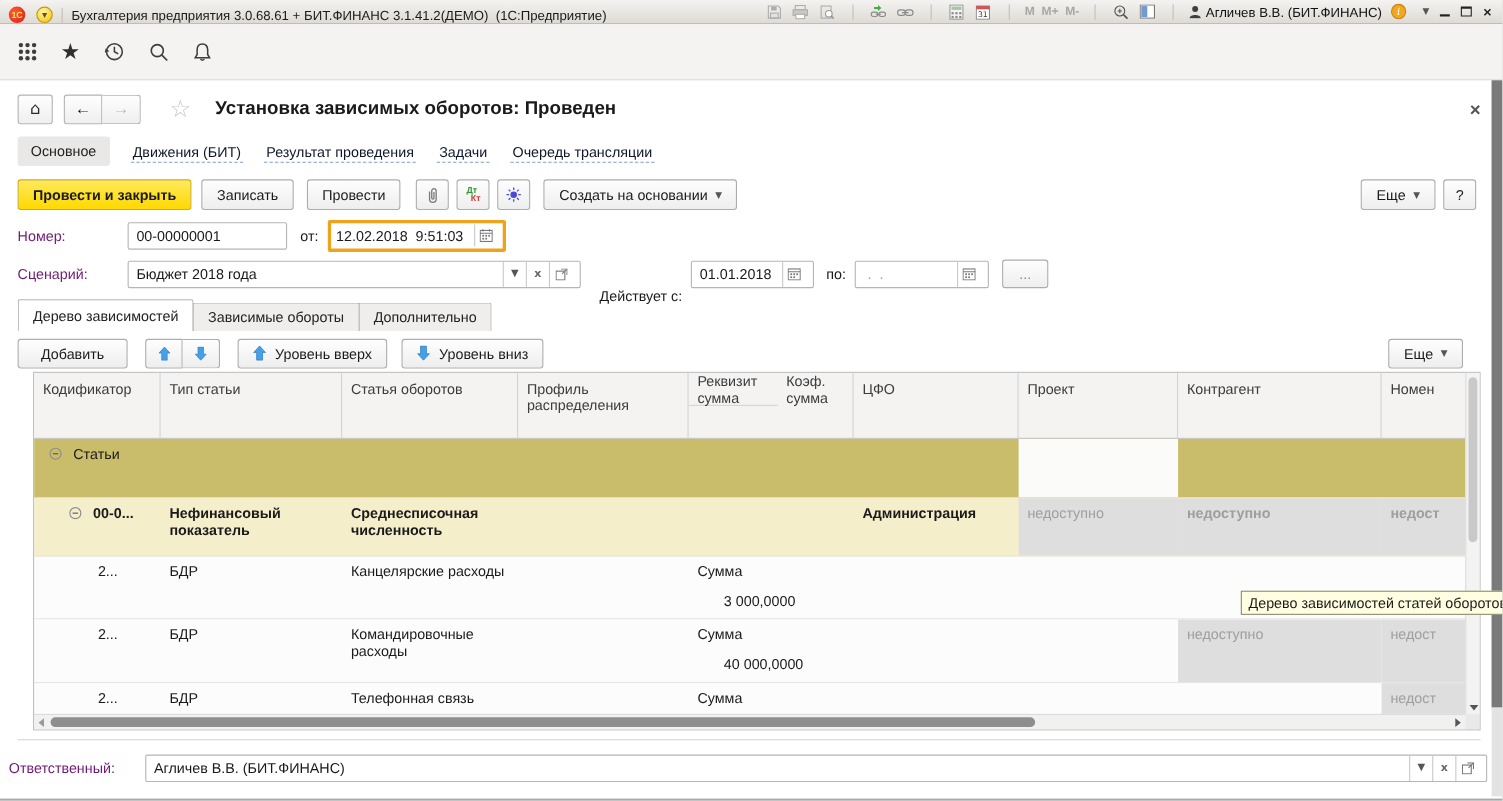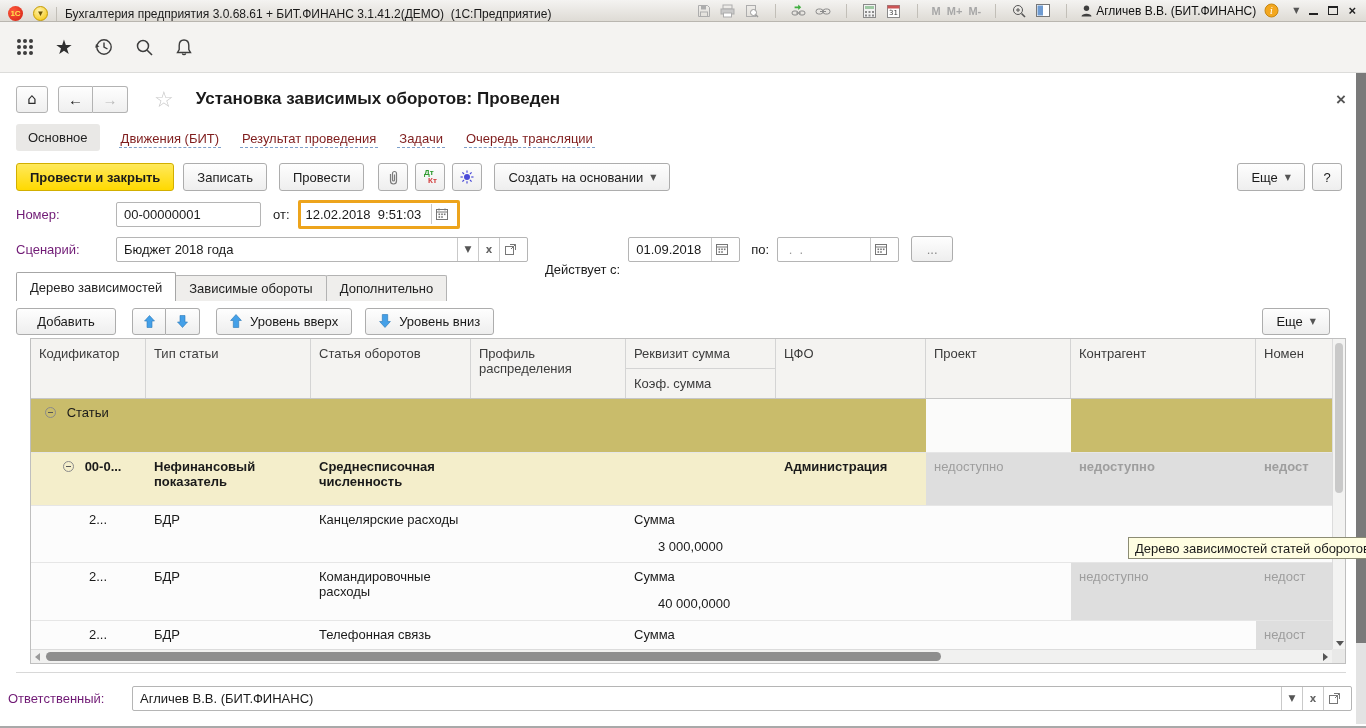--- a/index.html
+++ b/index.html
@@ -39,21 +39,21 @@
   .navgrp{display:flex;margin-left:10px;}
   .navgrp .nbtn{width:35px;height:27px;display:flex;align-items:center;justify-content:center;
     background:linear-gradient(#fefefe,#efefef);border:1px solid #b3b3b3;font-size:15px;}
   .navgrp .nbtn:first-child{border-radius:3px 0 0 3px;}
   .navgrp .nbtn:last-child{border-radius:0 3px 3px 0;border-left:none;color:#b9b9b9;}
   .fav-star{font-family:"DejaVu Sans",sans-serif;font-size:22px;color:#c8c8c8;margin-left:26px;}
   .ptitle{font-size:17px;font-weight:bold;margin-left:22px;}
   .page-close{margin-left:auto;color:#555;font-size:17px;font-weight:bold;line-height:17px;}
   
   .navtabs{position:absolute;top:122px;left:16px;height:30px;display:flex;align-items:center;gap:19px;}
-  .navtab{color:#7f1d1d;border-bottom:1px dashed #7d9fca;padding:4px 2px 1px;line-height:15px;}
+  .navtab{color:#0f172a;border-bottom:1px dashed #7d9fca;padding:4px 2px 1px;line-height:15px;}
   .navtab.active{color:#222;background:#e9e8e6;border:none;border-radius:3px;padding:6px 12px;}
   
   .cmdbar{position:absolute;top:162px;left:16px;right:24px;height:30px;display:flex;align-items:center;}
   .btn{height:28px;padding:0 13px;background:linear-gradient(#fefefe,#eeeeee);border:1px solid #adadad;
     border-radius:3px;display:inline-flex;align-items:center;justify-content:center;font-size:13px;color:#1a1a1a;}
   .btn.primary{background:linear-gradient(#ffe95c,#ffd900);border-color:#d2af00;font-weight:bold;}
   .btn.icon{width:30px;padding:0;}
   .caret{font-size:8px;color:#555;margin-left:7px;font-family:"DejaVu Sans",sans-serif;}
   .dtkt{font-size:8px;line-height:8px;font-weight:bold;text-align:left;}
   .dtkt .dt{color:#2f9a2f;} .dtkt .kt{color:#d23b3b;margin-left:4px;}
@@ -79,21 +79,21 @@
   .tbar .btn{height:27px;}
   .grp{display:flex;}
   .grp .btn{border-radius:0;width:34px;padding:0;}
   .grp .btn:first-child{border-radius:3px 0 0 3px;}
   .grp .btn:last-child{border-radius:0 3px 3px 0;border-left:none;}
   
   .tbl{position:absolute;top:338px;left:30px;width:1316px;height:326px;border:1px solid #bfbfbf;background:#fcfcfc;}
   .tbl-inner{position:absolute;left:0;top:0;right:13px;bottom:14px;overflow:hidden;}
   .thead{display:flex;height:60px;background:#f4f3f1;border-bottom:1px solid #c6c6c6;color:#3c3c3c;}
   .th{padding:7px 8px 0;border-right:1px solid #d4d4d4;overflow:hidden;}
-  .th.stack{padding:0;display:flex;flex-direction:column;}
+  .th.stack{padding:0;display:flex;flex-direction:row;}
   .th.stack div{height:30px;display:flex;align-items:center;padding:0 8px;}
   .th.stack div:first-child{border-bottom:1px solid #d4d4d4;}
   .c1{width:115px;flex:none;} .c2{width:165px;flex:none;} .c3{width:160px;flex:none;}
   .c4{width:155px;flex:none;} .c5{width:150px;flex:none;} .c6{width:150px;flex:none;}
   .c7{width:145px;flex:none;} .c8{width:185px;flex:none;} .c9{flex:1;min-width:0;}
   .tr{display:flex;border-bottom:1px solid #e6e6e6;overflow:hidden;}
   .td{padding:6px 8px 0;overflow:hidden;}
   .tr.grp1{background:#c9bc6b;font-weight:normal;}
   .tr.grp2{background:#f4eecb;font-weight:bold;}
   .cell-white{background:#fbfbfa;height:100%;}
@@ -371,21 +371,21 @@
       <span class="cb-btn">▼</span>
       <span class="cb-btn cb-x">x</span>
       <span class="cb-btn"><svg width="11" height="11" viewBox="0 0 11 11">
             <rect x="0.5" y="2.5" width="8" height="8" fill="none" stroke="#777"></rect>
             <path d="M5 0.5 L10.5 0.5 L10.5 6" fill="none" stroke="#777"></path>
             <line x1="10.5" y1="0.5" x2="6" y2="5" stroke="#777"></line>
           </svg></span>
     </span>
     <span style="margin-left:17px;margin-right:8px;margin-top:40px;">Действует с:</span>
     <span class="inp" style="width:112px;">
-      <span class="grow">01.09.2018</span>
+      <span class="grow">01.01.2018</span>
       <span class="cb-btn"><svg width="12" height="12" viewBox="0 0 12 12">
             <rect x="0.5" y="1.5" width="11" height="10" fill="none" stroke="#777"></rect>
             <line x1="0.5" y1="4" x2="11.5" y2="4" stroke="#777"></line>
             <g fill="#777">
               <rect x="2.5" y="5.5" width="1.6" height="1.6"></rect>
               <rect x="5.2" y="5.5" width="1.6" height="1.6"></rect>
               <rect x="7.9" y="5.5" width="1.6" height="1.6"></rect>
               <rect x="2.5" y="8.2" width="1.6" height="1.6"></rect>
               <rect x="5.2" y="8.2" width="1.6" height="1.6"></rect>
             </g>

